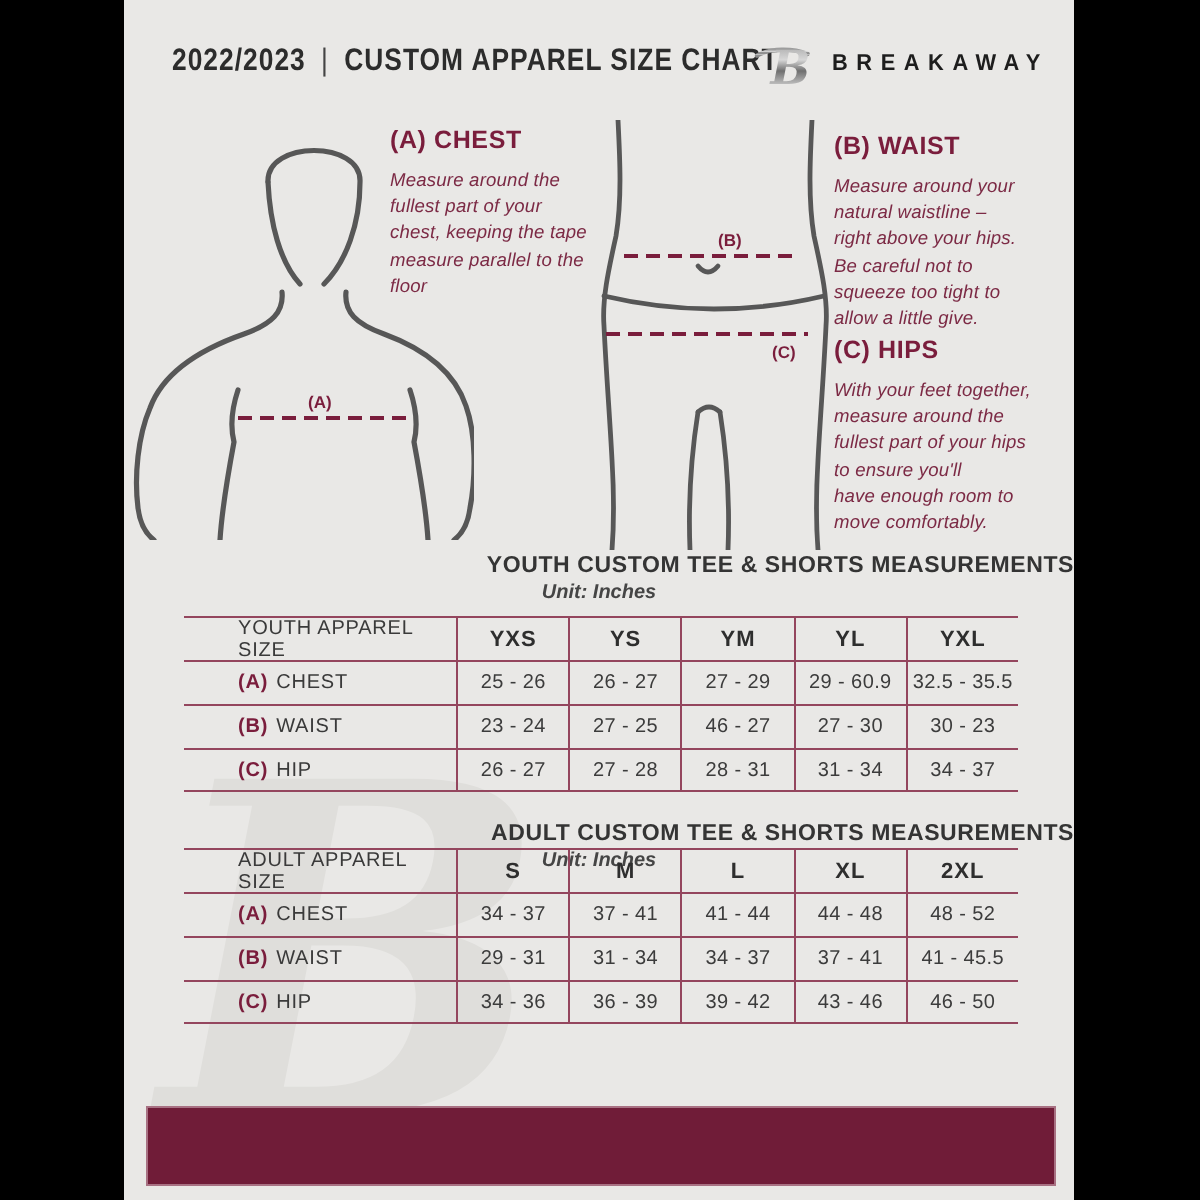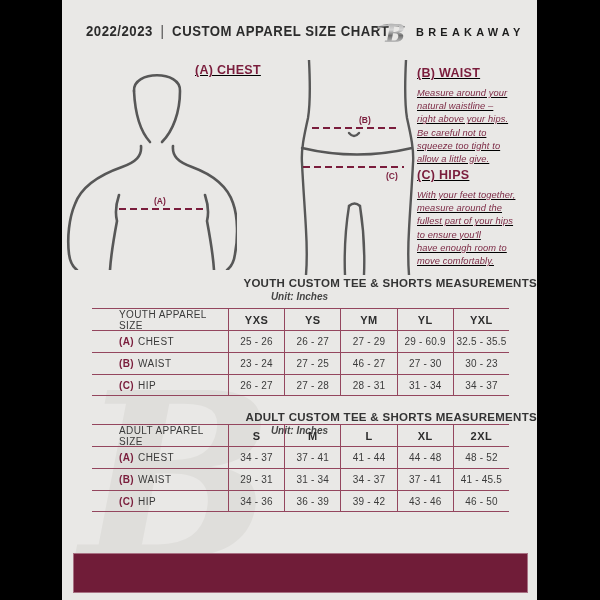--- a/index.html
+++ b/index.html
@@ -36,21 +36,21 @@
   .brand-name {
     font-weight:700; font-size:11.5px; letter-spacing:4.5px; color:#1d1d1d;
     transform:scaleX(.95); transform-origin:left center; white-space:nowrap;
   }
 
   
   .fig { position:absolute; z-index:1; }
   .fig-upper { left:0; top:55px; }
   .fig-lower { left:238px; top:60px; }
 
-  .measure-block { position:absolute; z-index:2;text-decoration:underline; }
+  .measure-block { position:absolute; z-index:2; }
   .measure-heading { font-weight:700; font-size:12.5px; color:#7a1d3c; letter-spacing:.3px; margin-bottom:7px; white-space:nowrap; }
   .measure-body {
     font-style:italic; font-size:9.3px; line-height:1.42; color:#7c2a45;
     letter-spacing:.1px; white-space:pre-line;
   }
   .block-chest { left:133px; top:63px;  width:100px; }
   .block-waist { left:355px; top:66px;  width:95px; }
   .block-hips  { left:355px; top:168px; width:104px; }
 
   .dash {
@@ -154,20 +154,21 @@
         <path d="M2 88 Q 57 101, 112 88"></path>
         <path d="M49 73 Q 54 79, 59 73"></path>
         <path d="M49 146 Q 54.5 141, 60 146"></path>
         <path d="M49 146 C 46 165, 44 190, 45 215"></path>
         <path d="M60 146 C 63 165, 65 190, 64 215"></path>
       </g>
     </svg>
 
     <div class="measure-block block-chest">
       <div class="measure-heading">(A) CHEST</div>
+      <div class="measure-body">Measure around the fullest part of your chest, keeping the tape measure parallel to the floor</div>
     </div>
     <div class="measure-block block-hips">
       <div class="measure-heading">(C) HIPS</div>
       <div class="measure-body">With your feet together, measure around the fullest part of your hips to ensure you'll
 have enough room to move comfortably.</div>
     </div>
     <div class="measure-block block-waist">
       <div class="measure-heading">(B) WAIST</div>
       <div class="measure-body">Measure around your natural waistline – right above your hips. Be careful not to squeeze too tight to allow a little give.</div>
     </div>

